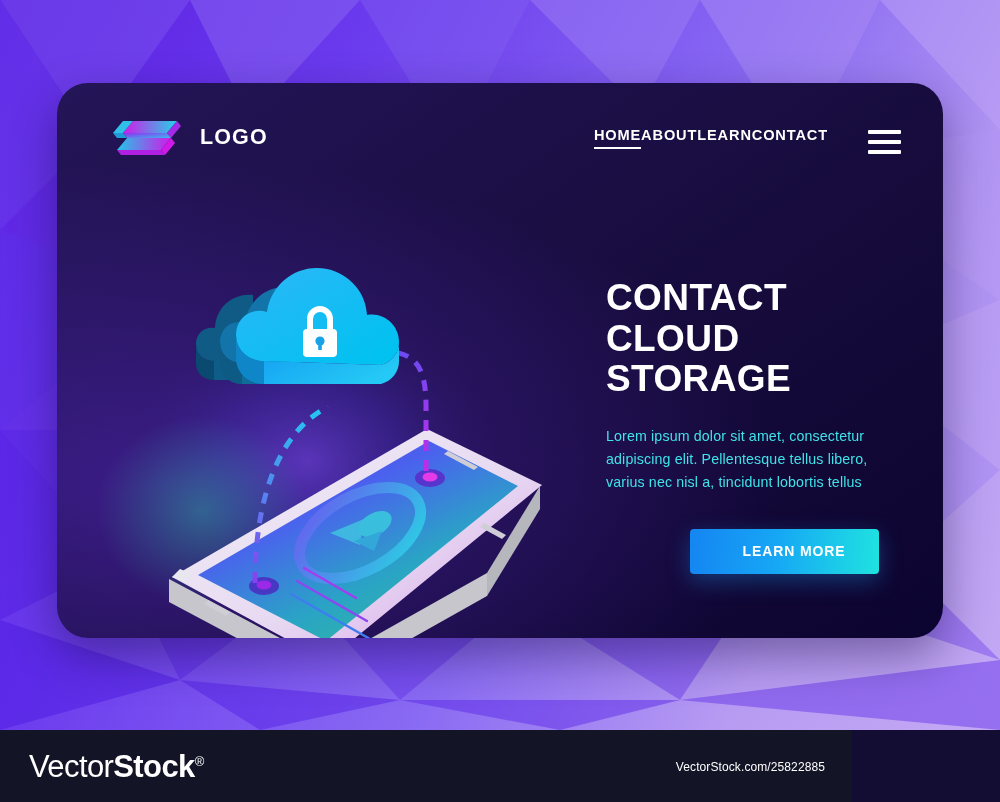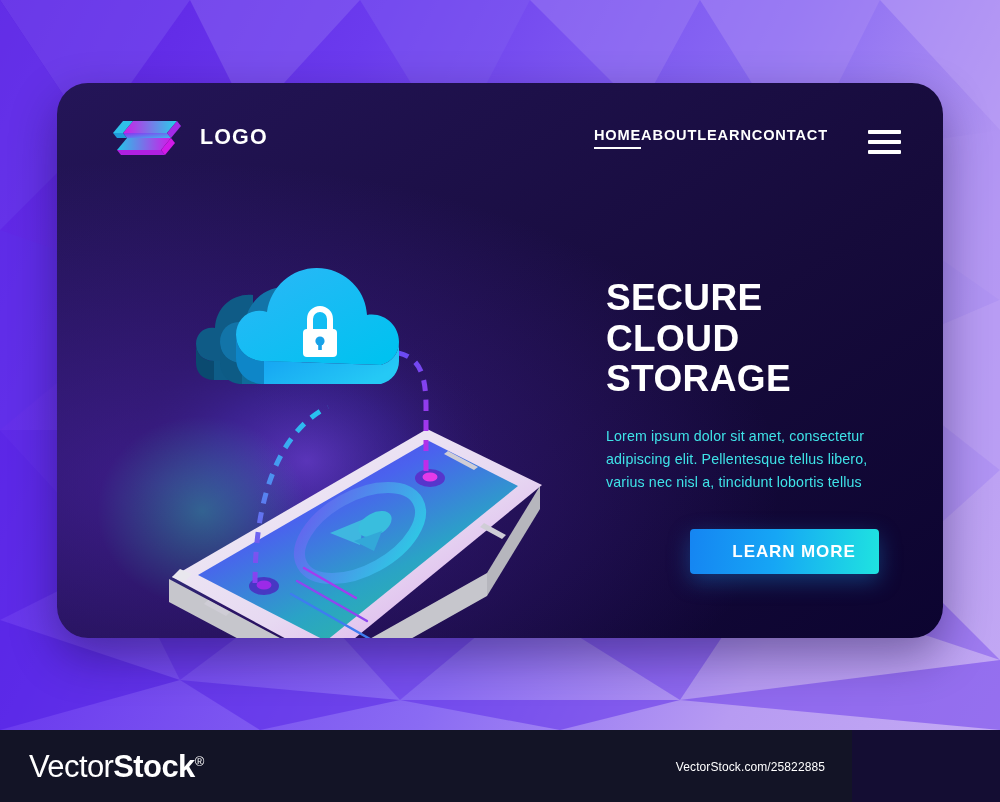--- a/index.html
+++ b/index.html
@@ -56,21 +56,21 @@
   }
   .sub{
     margin-top:25px; color:#3fe3e8; font-size:14.2px; line-height:1.62;
     letter-spacing:.15px; max-width:285px;
   }
   .cta{
     margin-top:35px; margin-left:84px; display:inline-block;
     width:189px; height:45px; line-height:45px; text-align:center;
     border-radius:4px; cursor:pointer;
     background:linear-gradient(95deg,#1585f2 0%,#16a6f5 45%,#1fe3e0 100%);
-    color:#ffffff; font-size:17px; font-weight:bold; letter-spacing:.9px;
+    color:#ffffff; font-size:14px; font-weight:bold; letter-spacing:.9px;
     box-shadow:0 7px 22px rgba(26,150,235,.35);
     padding-left:19px;
   }
 
   
   .art{ position:absolute; left:35px; top:128px; width:480px; height:440px; }
   .art svg{ width:480px; height:440px; display:block; overflow:visible; }
 
   
   .footer{
@@ -166,21 +166,21 @@
 
       <div class="burger">
         <i></i>
           <i></i>
           <i></i>
       </div>
     </div>
 
     <div class="copy">
       <div class="headline">
-        <span>SECURE CLOUD</span><br>
+        <span>CONTACT CLOUD</span><br>
         <span>STORAGE</span>
       </div>
       <div class="sub">Lorem ipsum dolor sit amet, consectetur adipiscing elit. Pellentesque tellus libero, varius nec nisl a, tincidunt lobortis tellus</div>
       <div class="cta">LEARN MORE</div>
     </div>
 
     <div class="art">
       <svg viewBox="0 0 480 440">
         <defs>
           <linearGradient id="scr" x1="0.15" y1="0.05" x2="0.9" y2="1">

